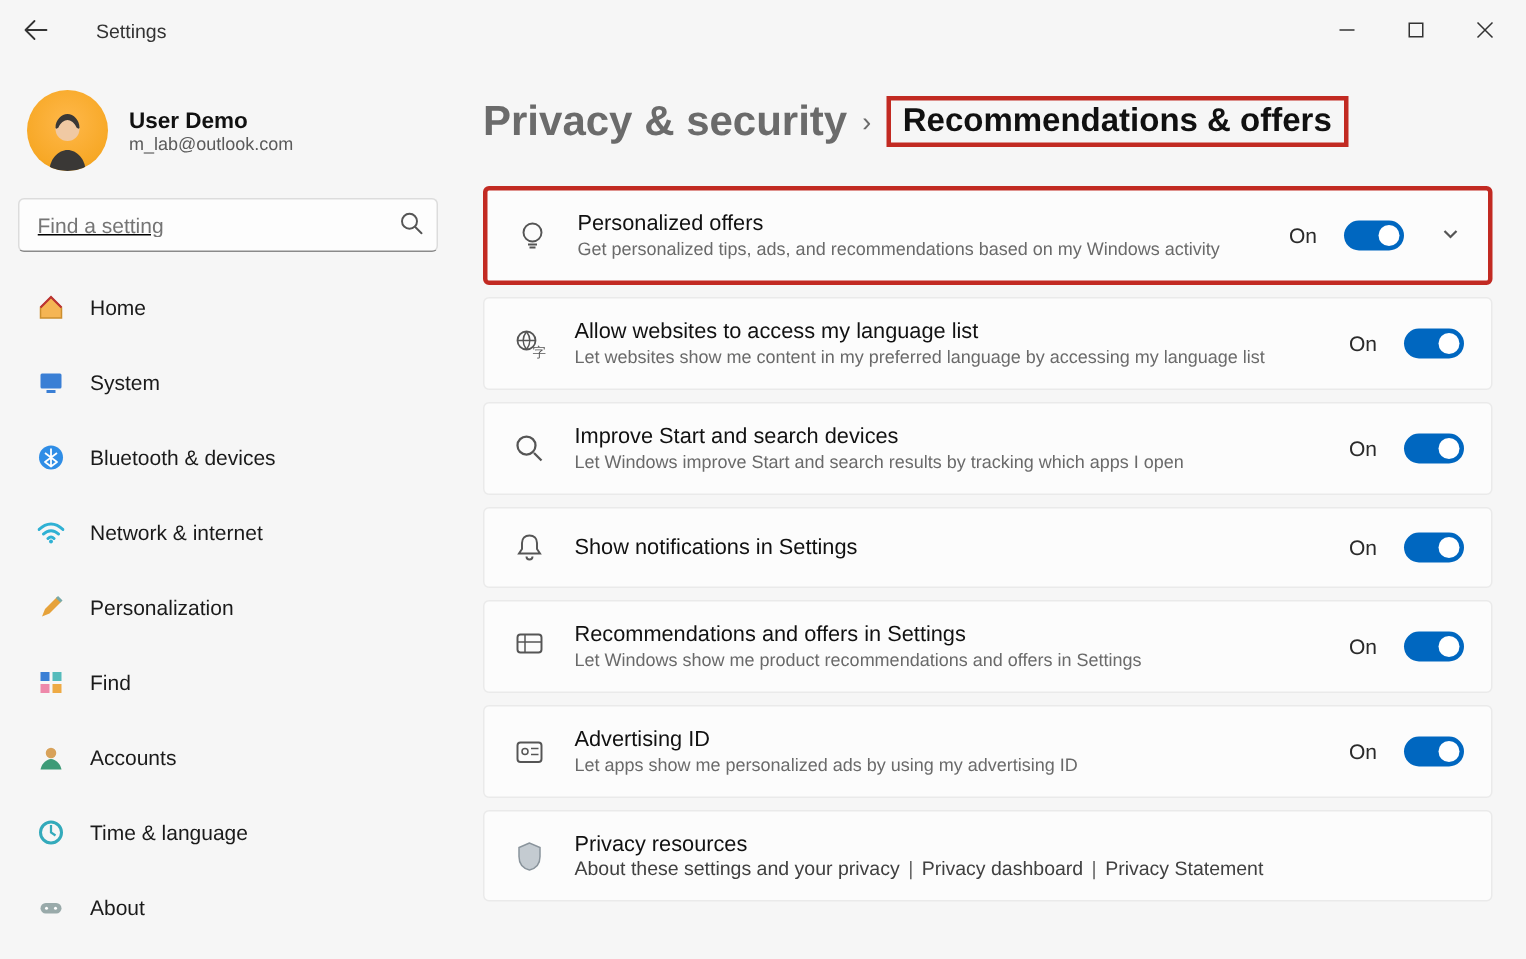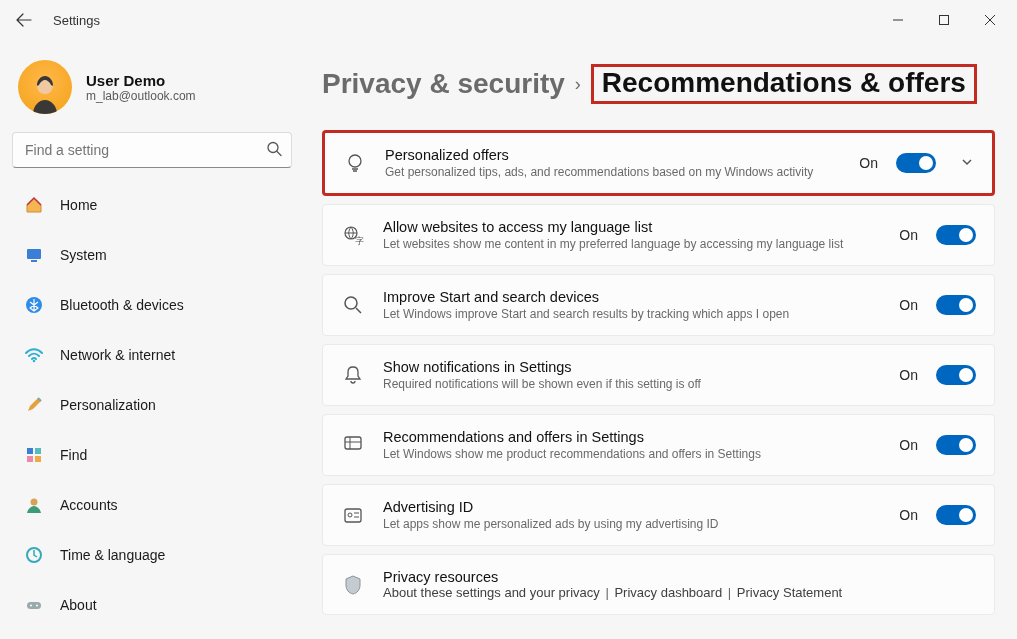--- a/index.html
+++ b/index.html
@@ -17,21 +17,21 @@
     align-items: center;
     height: 40px;
     padding: 0 4px;
     background: #f6f6f6;
   }
   .titlebar .back {
     width: 40px; height: 40px;
     display:flex; align-items:center; justify-content:center;
     font-size: 16px; color:#333;
   }
-  .titlebar .title { font-size: 13px; margin-left: 9px; color:#333;}
+  .titlebar .title { font-size: 13px; margin-left: 20px; color:#333;}
   .titlebar .winctrls {
     margin-left: auto;
     display:flex;
   }
   .titlebar .winctrls div {
     width: 46px; height: 40px;
     display:flex; align-items:center; justify-content:center;
     font-size: 14px; color:#333;
   }
   .main {
@@ -65,20 +65,21 @@
   }
   .search input {
     width:100%; height:36px;
     border: 1px solid #dcdcdc;
     background:#fdfdfd;
     border-bottom: 1.5px solid #8a8a8a;
     border-radius: 4px;
     padding: 0 36px 0 12px;
     font-size:14px;
     outline:none;
+    text-decoration:underline;
   }
   .search .sicon {
     position:absolute; right:10px; top:50%; transform:translateY(-50%);
     color:#555;
   }
   .navlist { list-style:none; display:flex; flex-direction:column; gap:12px; }
   .nav-item {
     display:flex; align-items:center; gap:16px;
     height:38px;
     padding: 0 10px 0 12px;
@@ -114,21 +115,21 @@
   .breadcrumb .parent {
     font-size: 28px; font-weight:600; color:#6b6b6b;
     white-space:nowrap;
   }
   .breadcrumb .chev { font-size:18px; color:#6b6b6b; }
   .breadcrumb .current-wrap {
     border: 3px solid #c22a22;
     padding: 0px 8px 2px 8px;
   }
   .breadcrumb .current {
-    font-size: 28px; font-weight:600; color:#111;
+    font-size: 22px; font-weight:600; color:#111;
     white-space:nowrap;
   }
   .card {
     background:#fcfcfc;
     border: 1px solid #eaeaea;
     border-radius:4px;
     display:flex; align-items:center;
     padding: 14px 18px;
     margin-bottom: 8px;
     gap:18px;
@@ -382,21 +383,20 @@
     </div>
 
     <div class="card">
       <span class="cicon">
           <svg width="22" height="22" viewBox="0 0 22 22">
             <path d="M11 3c-3 0-5 2-5 5v4l-2 3h14l-2-3V8c0-3-2-5-5-5zM9 17a2 2 0 0 0 4 0" fill="none" stroke="#555" stroke-width="1.3"></path>
           </svg>
         </span>
       <div class="ctext">
         <div class="ctitle">Show notifications in Settings</div>
-        <div class="cdesc">Required notifications will be shown even if this setting is off</div>
       </div>
       <span class="state">On</span>
       <div class="toggle">
           <div class="knob"></div>
         </div>
     </div>
 
     <div class="card">
       <span class="cicon">
           <svg width="22" height="22" viewBox="0 0 22 22">

